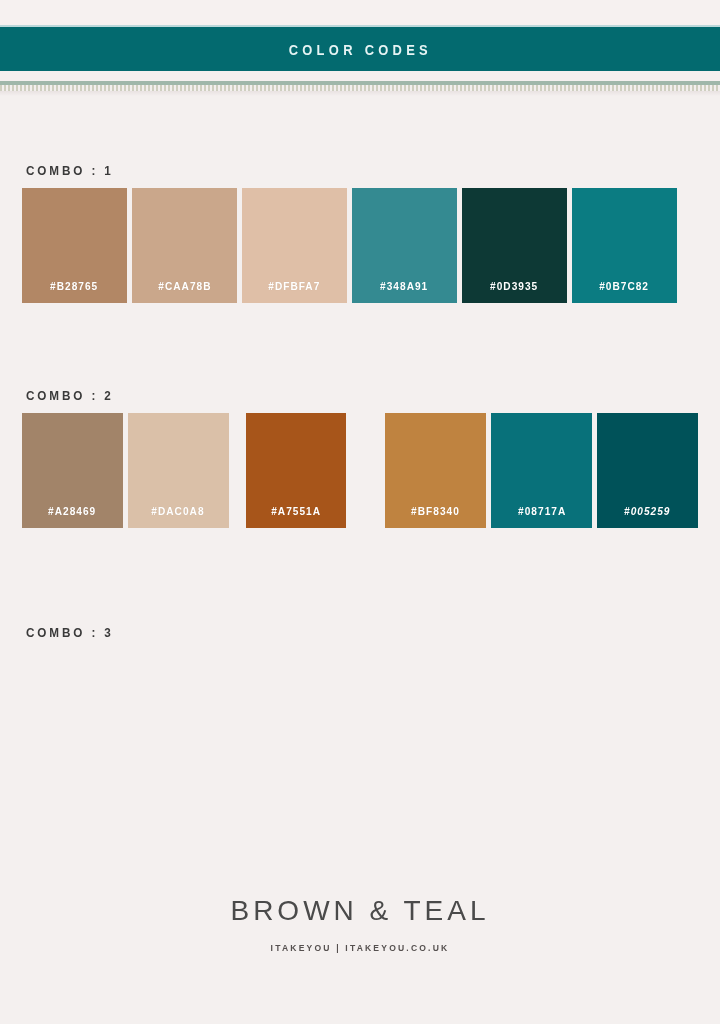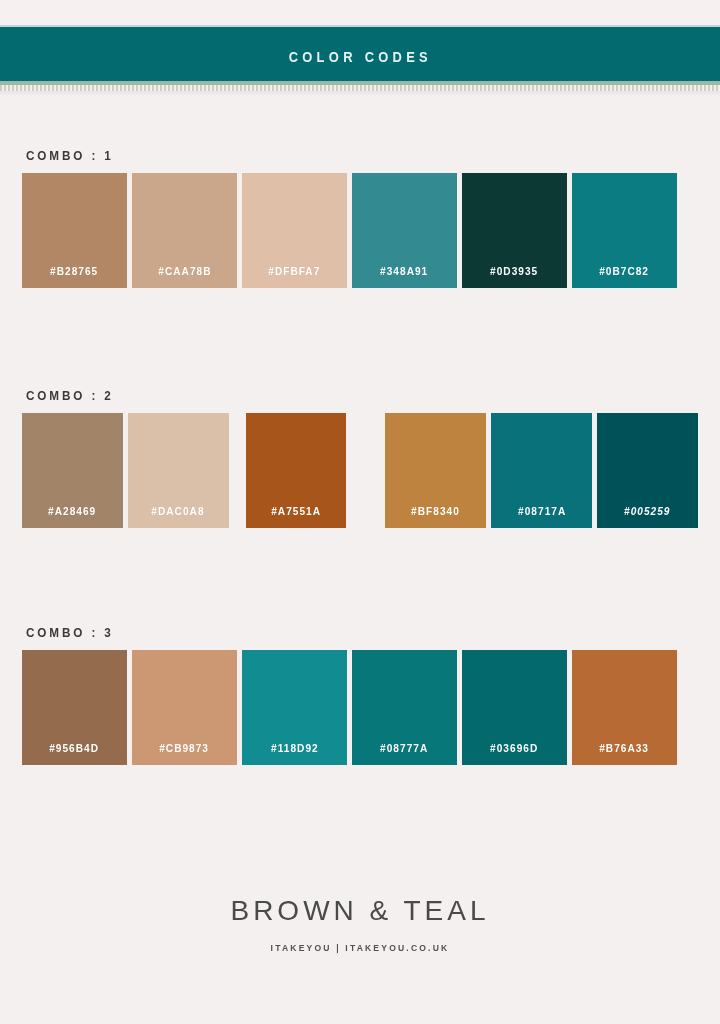--- a/index.html
+++ b/index.html
@@ -29,21 +29,21 @@
     width: 720px;
     height: 2px;
     background: #bcd8da;
   }
 
   
   .header-band {
     position: absolute;
     left: 0; top: 27px;
     width: 720px;
-    height: 58px;
+    height: 44px;
     background: #036a6f;
     display: flex;
     align-items: center;
     justify-content: center;
   }
   .header-title {
     color: #e6f4f4;
     font-size: 15px;
     font-weight: bold;
     letter-spacing: 5px;
@@ -154,21 +154,21 @@
 <div class="top-hairline"></div>
 
 <div class="header-band" style="background: rgb(3, 106, 111);">
   <div class="header-title" style="color: rgb(230, 244, 244);">COLOR CODES</div>
 </div>
 
 <div class="perf-line"></div>
 <div class="perf-dash"></div>
 <div class="perf-fade"></div>
 
-<div class="combo-section" id="combo-0" style="top:148px">
+<div class="combo-section" id="combo-0" style="top:163px">
   <div class="combo-label">COMBO : 1</div>
   <div class="swatch-row">
     <div class="swatch" style="background: rgb(178, 135, 101);">
       <span class="swatch-code">#B28765</span>
     </div>
     <div class="swatch" style="background: rgb(202, 167, 139);">
       <span class="swatch-code">#CAA78B</span>
     </div>
     <div class="swatch" style="background: rgb(223, 191, 167);">
       <span class="swatch-code">#DFBFA7</span>
@@ -204,38 +204,18 @@
       <span class="swatch-code">#08717A</span>
     </div>
     <div class="swatch" style="background: rgb(0, 82, 89); font-style: italic;">
       <span class="swatch-code">#005259</span>
     </div>
   </div>
 </div>
 
 <div class="combo-section" id="combo-2" style="top:625px">
   <div class="combo-label">COMBO : 3</div>
-  <div class="swatch-row">
-    <div class="swatch" style="background: rgb(149, 107, 77);">
-      <span class="swatch-code">#956B4D</span>
-    </div>
-    <div class="swatch" style="background: rgb(203, 152, 115);">
-      <span class="swatch-code">#CB9873</span>
-    </div>
-    <div class="swatch" style="background: rgb(17, 141, 146);">
-      <span class="swatch-code">#118D92</span>
-    </div>
-    <div class="swatch" style="background: rgb(8, 119, 122);">
-      <span class="swatch-code">#08777A</span>
-    </div>
-    <div class="swatch" style="background: rgb(3, 105, 109);">
-      <span class="swatch-code">#03696D</span>
-    </div>
-    <div class="swatch" style="background: rgb(183, 106, 51);">
-      <span class="swatch-code">#B76A33</span>
-    </div>
-  </div>
 </div>
 
 <div class="footer">
   <div class="footer-title">BROWN &amp; TEAL</div>
   <div class="footer-sub">ITAKEYOU | ITAKEYOU.CO.UK</div>
 </div>
 
 </body></html>

